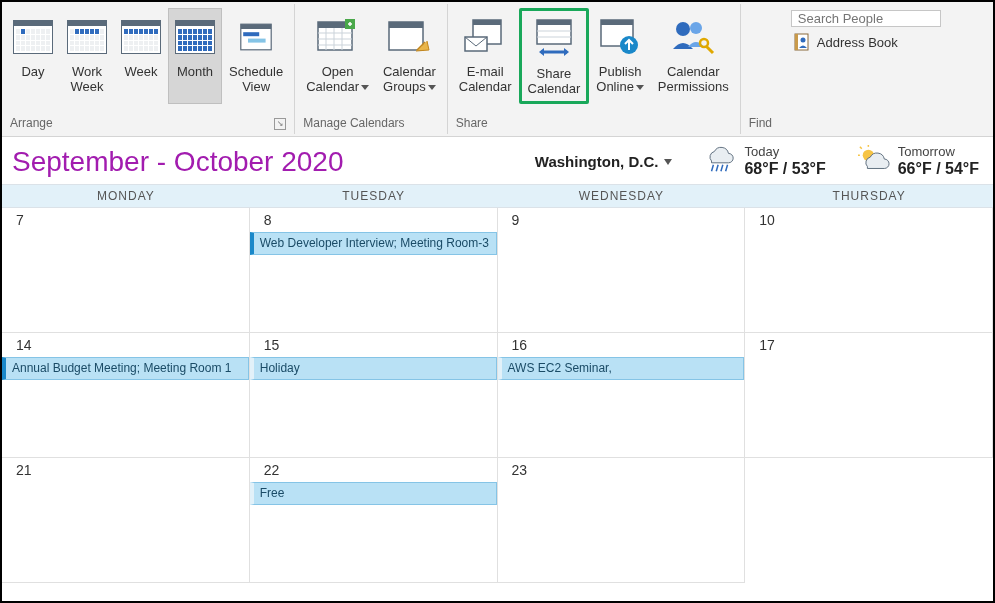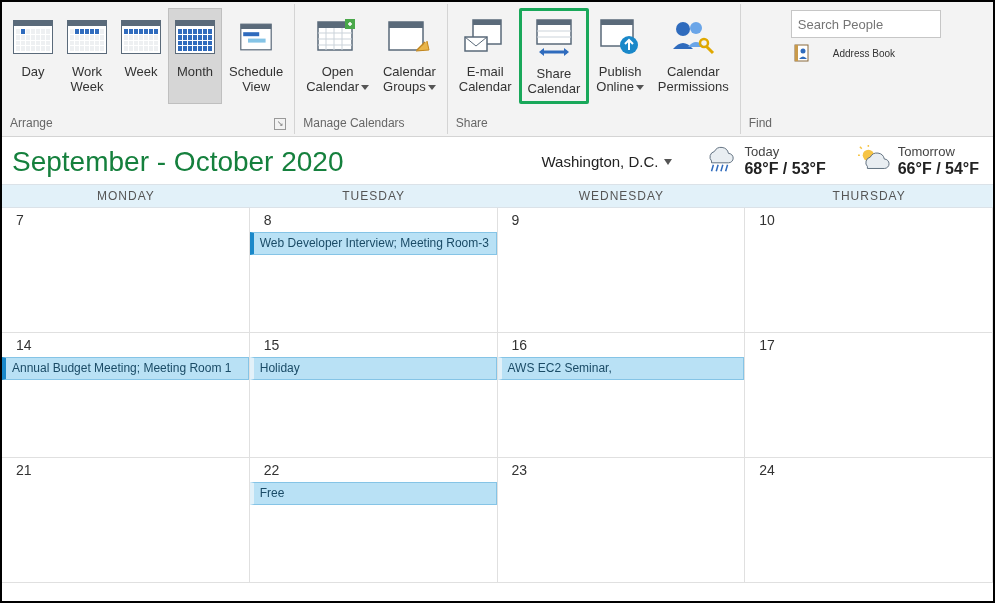--- a/index.html
+++ b/index.html
@@ -91,37 +91,37 @@
     content:""; position:absolute; left:-1px; right:-1px; top:-1px; height:6px;
     background:#5a6a7a;
   }
   .cal-icon .cells { position:absolute; left:2px; right:2px; top:8px; bottom:2px;
     display:grid; grid-template-columns:repeat(7,1fr); grid-template-rows:repeat(4,1fr); gap:1px;}
   .cal-icon .cells span { background:#eef0f2; }
   .cal-icon .cells span.hl { background:#2f6bbd; }
   
   .find-panel { display:flex; flex-direction:column; gap:4px; padding:2px 6px 0 4px; align-items:stretch; }
   .search-people {
-    width: 150px; height:28px; border:1px solid #c6c6c6; padding: 1px 6px;
+    width: 150px; height:17px; border:1px solid #c6c6c6; padding: 1px 6px;
     font-size:13px; color:#777; background:#fff;
   }
-  .address-book { display:flex; align-items:center; gap:22px; font-size:10px; color:#333; cursor:pointer; padding:2px 2px;}
+  .address-book { display:flex; align-items:center; gap:6px; font-size:13px; color:#333; cursor:pointer; padding:2px 2px;}
   .ab-icon { width:18px; height:18px; }
   
   .header-strip {
     display:flex;
     align-items:center;
     padding: 8px 14px 6px 10px;
     gap: 18px;
   }
   .header-strip h1 {
-    font-size:28px; font-weight:400; color:#15803d; flex:1 1 auto; letter-spacing:0;
+    font-size:28px; font-weight:400; color:#a21caf; flex:1 1 auto; letter-spacing:0;
   }
   .location {
-    font-size:15px; font-weight:400; color:#222; display:flex; align-items:center; gap:6px;
+    font-size:15px; font-weight:700; color:#222; display:flex; align-items:center; gap:6px;
     cursor:pointer;
   }
   .location .caret {
     width:0;height:0;border-left:4px solid transparent;border-right:4px solid transparent;border-top:6px solid #555;
   }
   .weather { display:flex; gap:8px; margin-left:14px;}
   .weather .w-text { display:flex; flex-direction:column; line-height:1.15;}
   .weather .w-text .lbl  { font-size:13px; color:#444;}
   .weather .w-text .temp { font-size:16px; font-weight:700; color:#222;}
   .wicon { width:32px; height:30px; }
@@ -542,16 +542,13 @@
   <div class="cal-cell">
       <div class="date">21</div>
     </div>
   <div class="cal-cell">
       <div class="date">22</div>
       <div class="event-block">Free</div>
     </div>
   <div class="cal-cell">
       <div class="date">23</div>
     </div>
-  <div class="cal-cell">
-      <div class="date">24</div>
-    </div>
 </div>
 
 </body></html>

